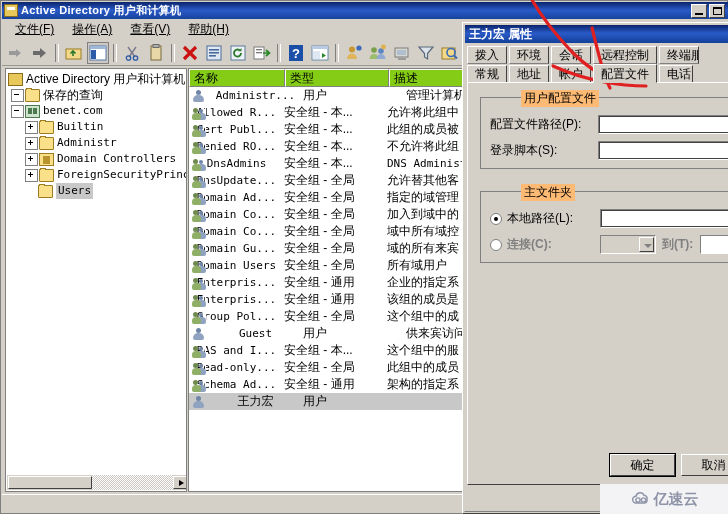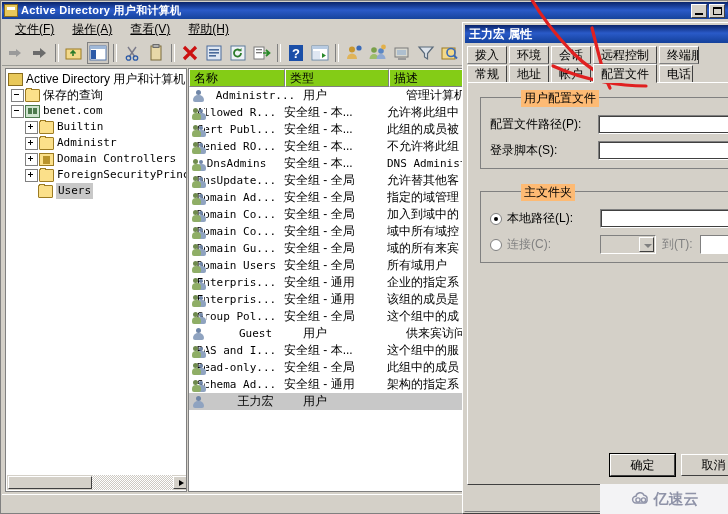--- a/index.html
+++ b/index.html
@@ -200,21 +200,21 @@
   .combo{
     height:19px;background:#d4d0c8;box-sizing:border-box;display:flex;align-items:center;justify-content:flex-end;
     border-top:1px solid #808080;border-left:1px solid #808080;border-right:1px solid #fff;border-bottom:1px solid #fff;
   }
   .combo .cbtn{
     width:15px;height:15px;margin-right:1px;background:#d4d0c8;position:relative;
     border-top:1px solid #fff;border-left:1px solid #fff;border-right:1px solid #404040;border-bottom:1px solid #404040;
     box-sizing:border-box;
   }
   .combo .cbtn:after{content:"";position:absolute;left:4px;top:6px;border-left:4px solid transparent;border-right:4px solid transparent;border-top:4px solid #808080;}
-  .gray{color:#808080;}
+  .gray{color:#808080;font-weight:bold;}
   #dlg-buttons{position:absolute;left:4px;bottom:6px;width:274px;height:24px;display:flex;justify-content:flex-end;gap:6px;}
   .dbtn{
     width:65px;height:22px;background:#d4d0c8;font-size:12px;line-height:20px;text-align:center;
     border-top:1px solid #fff;border-left:1px solid #fff;border-right:1px solid #404040;border-bottom:1px solid #404040;
     box-sizing:border-box;
   }
   .dbtn.def{outline:1px solid #000;outline-offset:0px;}
 
   
   #annot{position:absolute;left:0;top:0;width:728px;height:514px;pointer-events:none;}

